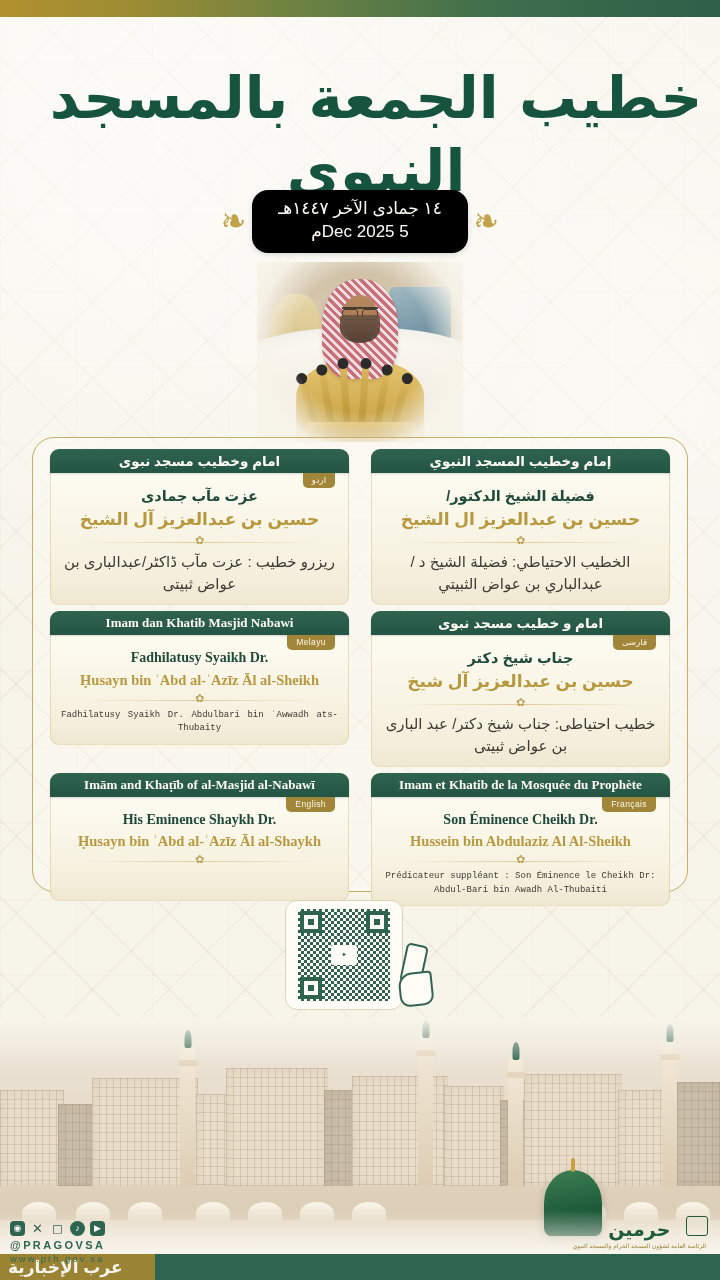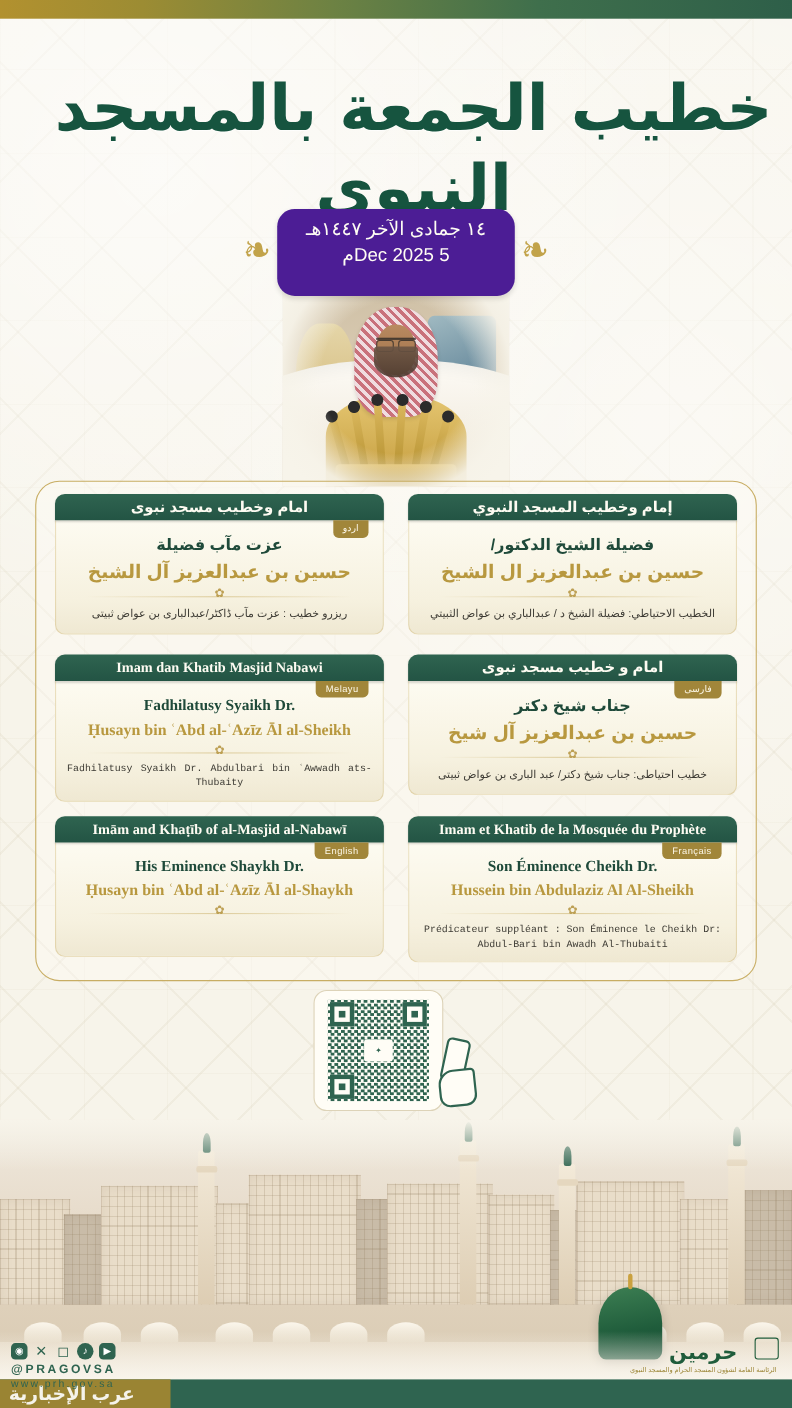--- a/index.html
+++ b/index.html
@@ -66,24 +66,24 @@
     position:absolute; top:190px; left:0; width:720px;
     display:flex; align-items:center; justify-content:center; gap:6px;
     z-index:5;
   }
   .orn {
     color:#c2a34a; font-size:30px; line-height:1;
     transform:scaleY(1.25);
     user-select:none;
   }
   .date-badge {
-    background:#4c1d95;
+    background:#000000;
     color:#fffdf4;
     border-radius:16px;
-    padding:8px 26px 25px;
+    padding:8px 26px 9px;
     min-width:206px;
     text-align:center;
     direction:rtl;
     box-shadow:0 2px 5px rgba(0,0,0,.12);
   }
   .date-h { font-size:17px; line-height:1.35; }
   .date-g { font-size:17px; line-height:1.35; }
 
   
   .portrait {
@@ -276,21 +276,21 @@
     background:linear-gradient(90deg,rgba(200,173,99,0),rgba(200,173,99,.55),rgba(200,173,99,0));
   }
   .divider span{
     position:absolute; left:50%; top:-2px; transform:translateX(-50%);
     color:#bda054; font-size:11px; line-height:1;
     background:transparent;
     padding:0 5px;
   }
   .reserve {
     color:#3c3a33;
-    font-size:10px;
+    font-size:15px;
     line-height:1.5;
     margin-top:1px;
   }
   .reserve.latin{ font-family:Liberation Mono, monospace; font-size:9px; }
   .reserve.justify { text-align:justify; text-align-last:center; }
 
   
   .qr-wrap {
     position:absolute; top:900px; left:285px;
     width:150px; height:110px;
@@ -552,21 +552,21 @@
             <span>✿</span>
           </div>
         <div class="reserve">الخطيب الاحتياطي: فضيلة الشيخ د / عبدالباري بن عواض الثبيتي</div>
       </div>
     </div>
 
     <div class="card">
       <div class="card-head">امام وخطیب مسجد نبوی</div>
       <div class="lang-tab tab-right">اردو</div>
       <div class="card-body">
-        <div class="honorific">عزت مآب فضيلة</div>
+        <div class="honorific">عزت مآب جمادى</div>
         <div class="name">حسین بن عبدالعزیز آل الشیخ</div>
         <div class="divider">
             <span>✿</span>
           </div>
         <div class="reserve">ریزرو خطیب : عزت مآب ڈاکٹر/عبدالباری بن عواض ثبیتی</div>
       </div>
     </div>
 
     <div class="card">
       <div class="card-head">امام و خطیب مسجد نبوی</div>

